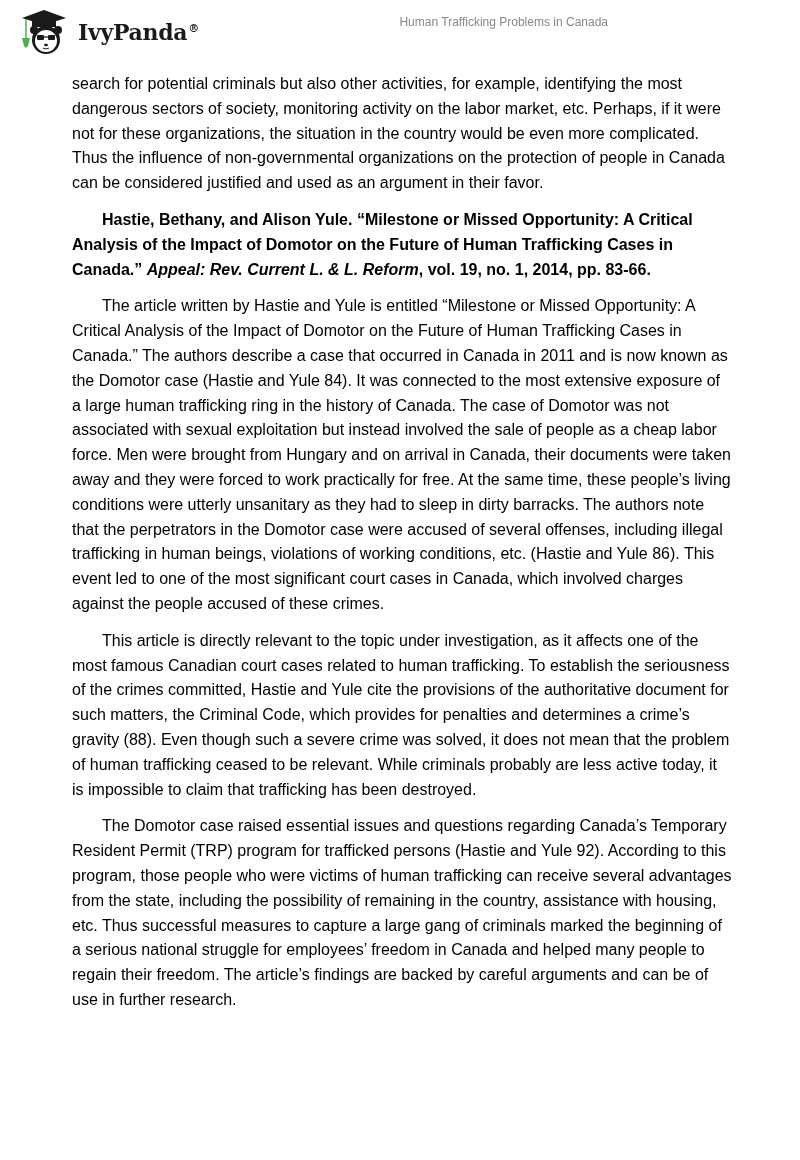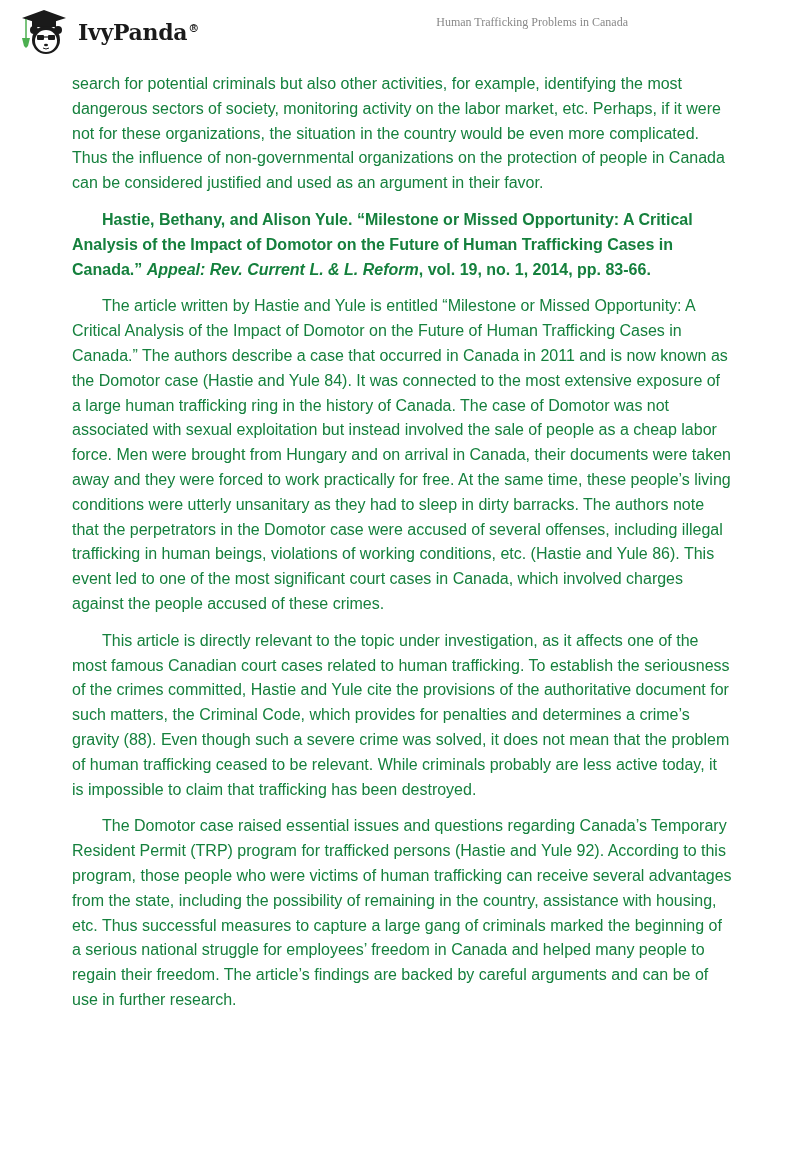--- a/index.html
+++ b/index.html
@@ -9,25 +9,25 @@
   }
   .header { position: absolute; left: 0; top: 0; width: 652px; height: 60px; }
   .logo { position: absolute; left: 16px; top: 8px; display: flex; align-items: center; }
   .logo svg { width: 56px; height: 48px; }
   .logo-text {
     font-family: "DejaVu Serif", serif; font-weight: bold; font-size: 22px;
     color: #1a1a1a; margin-left: 6px; letter-spacing: -0.3px;
   }
   .logo-text sup { font-size: 11px; font-weight: bold; vertical-align: super; margin-left: 1px; }
   .doc-title {
-    position: absolute; right: 24px; top: 15px; font-size: 12px; color: #888888; font-family: Liberation Serif, serif;
+    position: absolute; right: 44px; top: 15px; font-size: 12px; color: #888888;
   }
   .content {
     position: absolute; left: 72px; top: 72px; width: 660px;
-    font-size: 16px; line-height: 24.8px; color: #15803d;
+    font-size: 16px; line-height: 24.8px; color: #000000;
   }
   .content p { margin: 0 0 12px 0; }
   .indent { text-indent: 30px; }
   .citation { font-weight: bold; }
   .citation i { }
   .footer-url {
     position: absolute; right: 32px; top: 1175px; font-size: 12px; color: #4d7c0f;
   }
 </style>
 </head>

